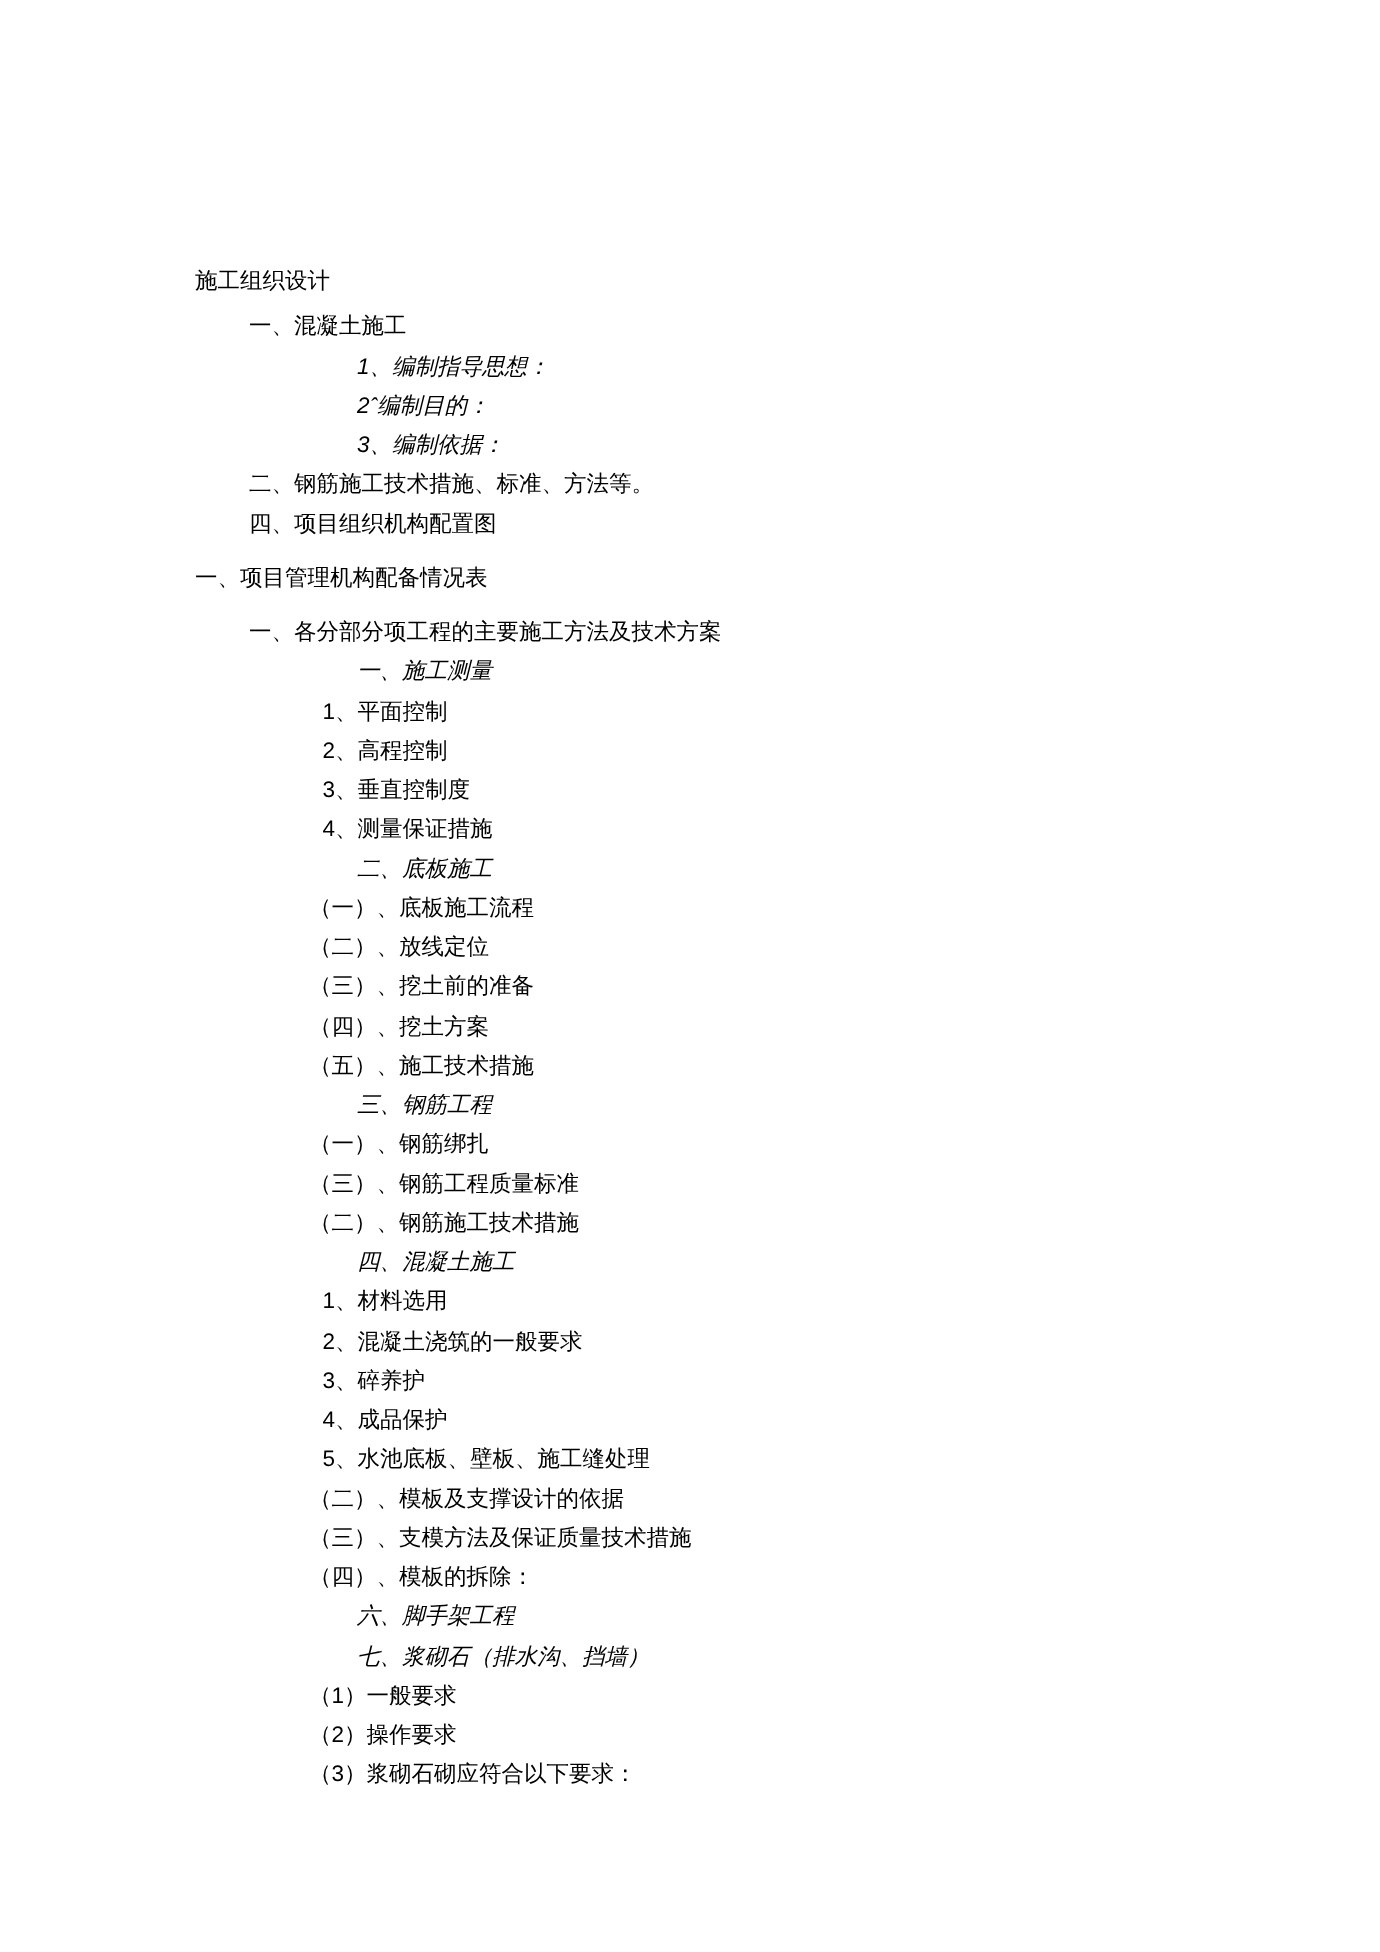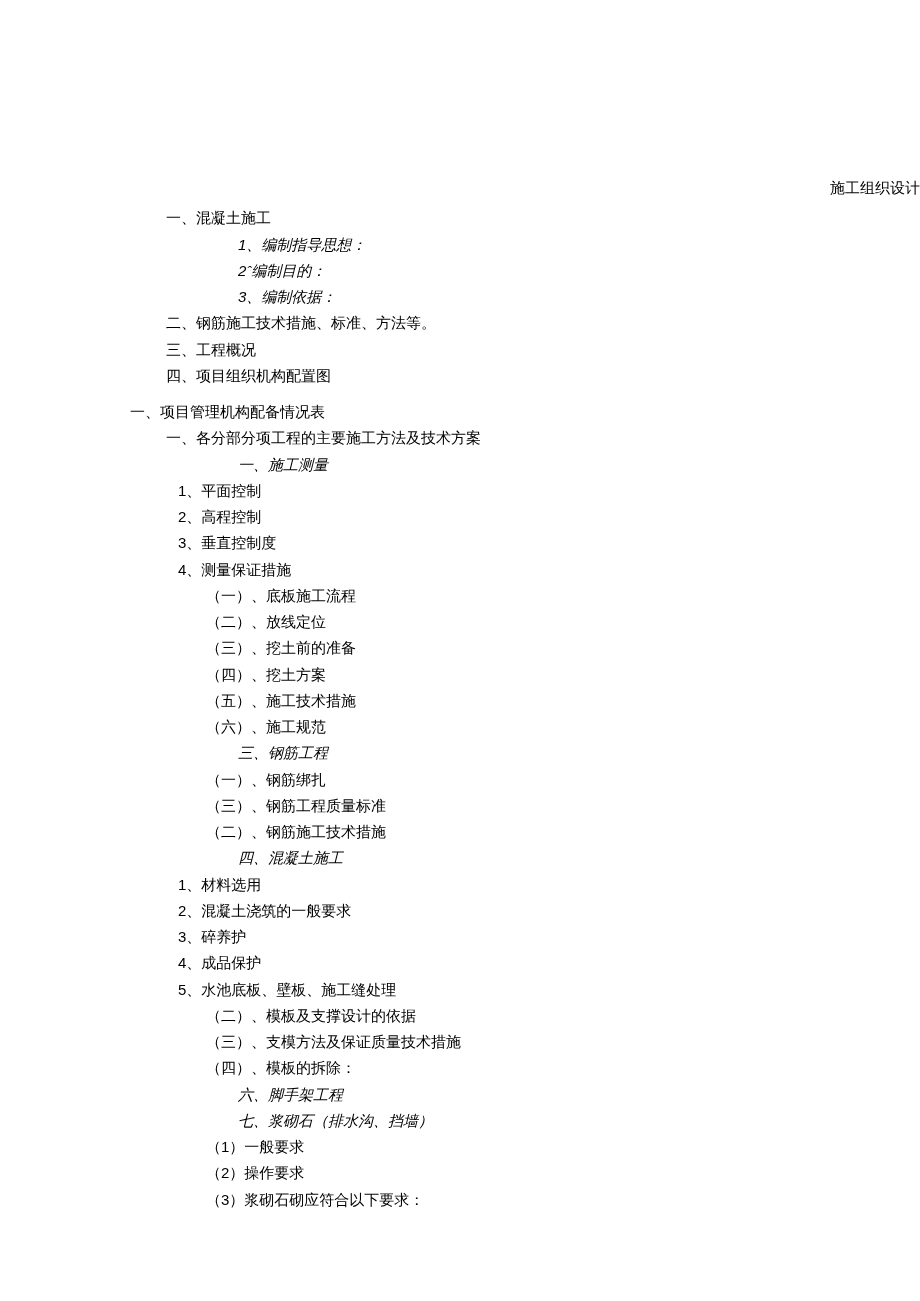--- a/index.html
+++ b/index.html
@@ -14,76 +14,75 @@
       color: #000000;
       line-height: 1.75;
       padding: 175px 0 0 0;
     }
     .content {
       margin-left: 130px;
     }
     .title {
       margin-left: 0;
       margin-bottom: 4px;
-      text-align: right;
     }
     .lvl0 {
       margin-left: 36px;
     }
     .lvl1 {
       margin-left: 108px;
       font-style: italic;
     }
     .lvl2 {
-      margin-left: 48px;
+      margin-left: 85px;
     }
     .lvl3 {
       margin-left: 76px;
     }
     .h1 {
       margin-left: 0;
       margin-top: 10px;
+      margin-bottom: 10px;
     }
     .num {
       font-family: Arial, "Helvetica Neue", sans-serif;
     }
     .line {
       white-space: nowrap;
     }
   </style>
 </head>
 <body>
 
 <div class="content">
   <div class="title line">施工组织设计</div>
 
   <div class="lvl0 line">一、混凝土施工</div>
   <div class="lvl1 line"><span class="num">1</span><span>、编制指导思想：</span></div>
   <div class="lvl1 line"><span class="num">2</span><span>ˆ编制目的：</span></div>
   <div class="lvl1 line"><span class="num">3</span><span>、编制依据：</span></div>
   <div class="lvl0 line">二、钢筋施工技术措施、标准、方法等。</div>
-  <div class="lvl0 line">三、工程概况</div>
   <div class="lvl0 line">四、项目组织机构配置图</div>
 
   <div class="h1 line">一、项目管理机构配备情况表</div>
 
   <div class="lvl0 line">一、各分部分项工程的主要施工方法及技术方案</div>
 
   <div class="lvl1 line">一、施工测量</div>
   <div class="lvl2 line"><span class="num">1</span><span>、平面控制</span></div>
   <div class="lvl2 line"><span class="num">2</span><span>、高程控制</span></div>
   <div class="lvl2 line"><span class="num">3</span><span>、垂直控制度</span></div>
   <div class="lvl2 line"><span class="num">4</span><span>、测量保证措施</span></div>
 
+  <div class="lvl1 line">二、底板施工</div>
   <div class="lvl3 line">（一）、底板施工流程</div>
   <div class="lvl3 line">（二）、放线定位</div>
   <div class="lvl3 line">（三）、挖土前的准备</div>
   <div class="lvl3 line">（四）、挖土方案</div>
   <div class="lvl3 line">（五）、施工技术措施</div>
-  <div class="lvl3 line">（六）、施工规范</div>
 
   <div class="lvl1 line">三、钢筋工程</div>
   <div class="lvl3 line">（一）、钢筋绑扎</div>
   <div class="lvl3 line">（三）、钢筋工程质量标准</div>
   <div class="lvl3 line">（二）、钢筋施工技术措施</div>
 
   <div class="lvl1 line">四、混凝土施工</div>
   <div class="lvl2 line"><span class="num">1</span><span>、材料选用</span></div>
   <div class="lvl2 line"><span class="num">2</span><span>、混凝土浇筑的一般要求</span></div>
   <div class="lvl2 line"><span class="num">3</span><span>、碎养护</span></div>

